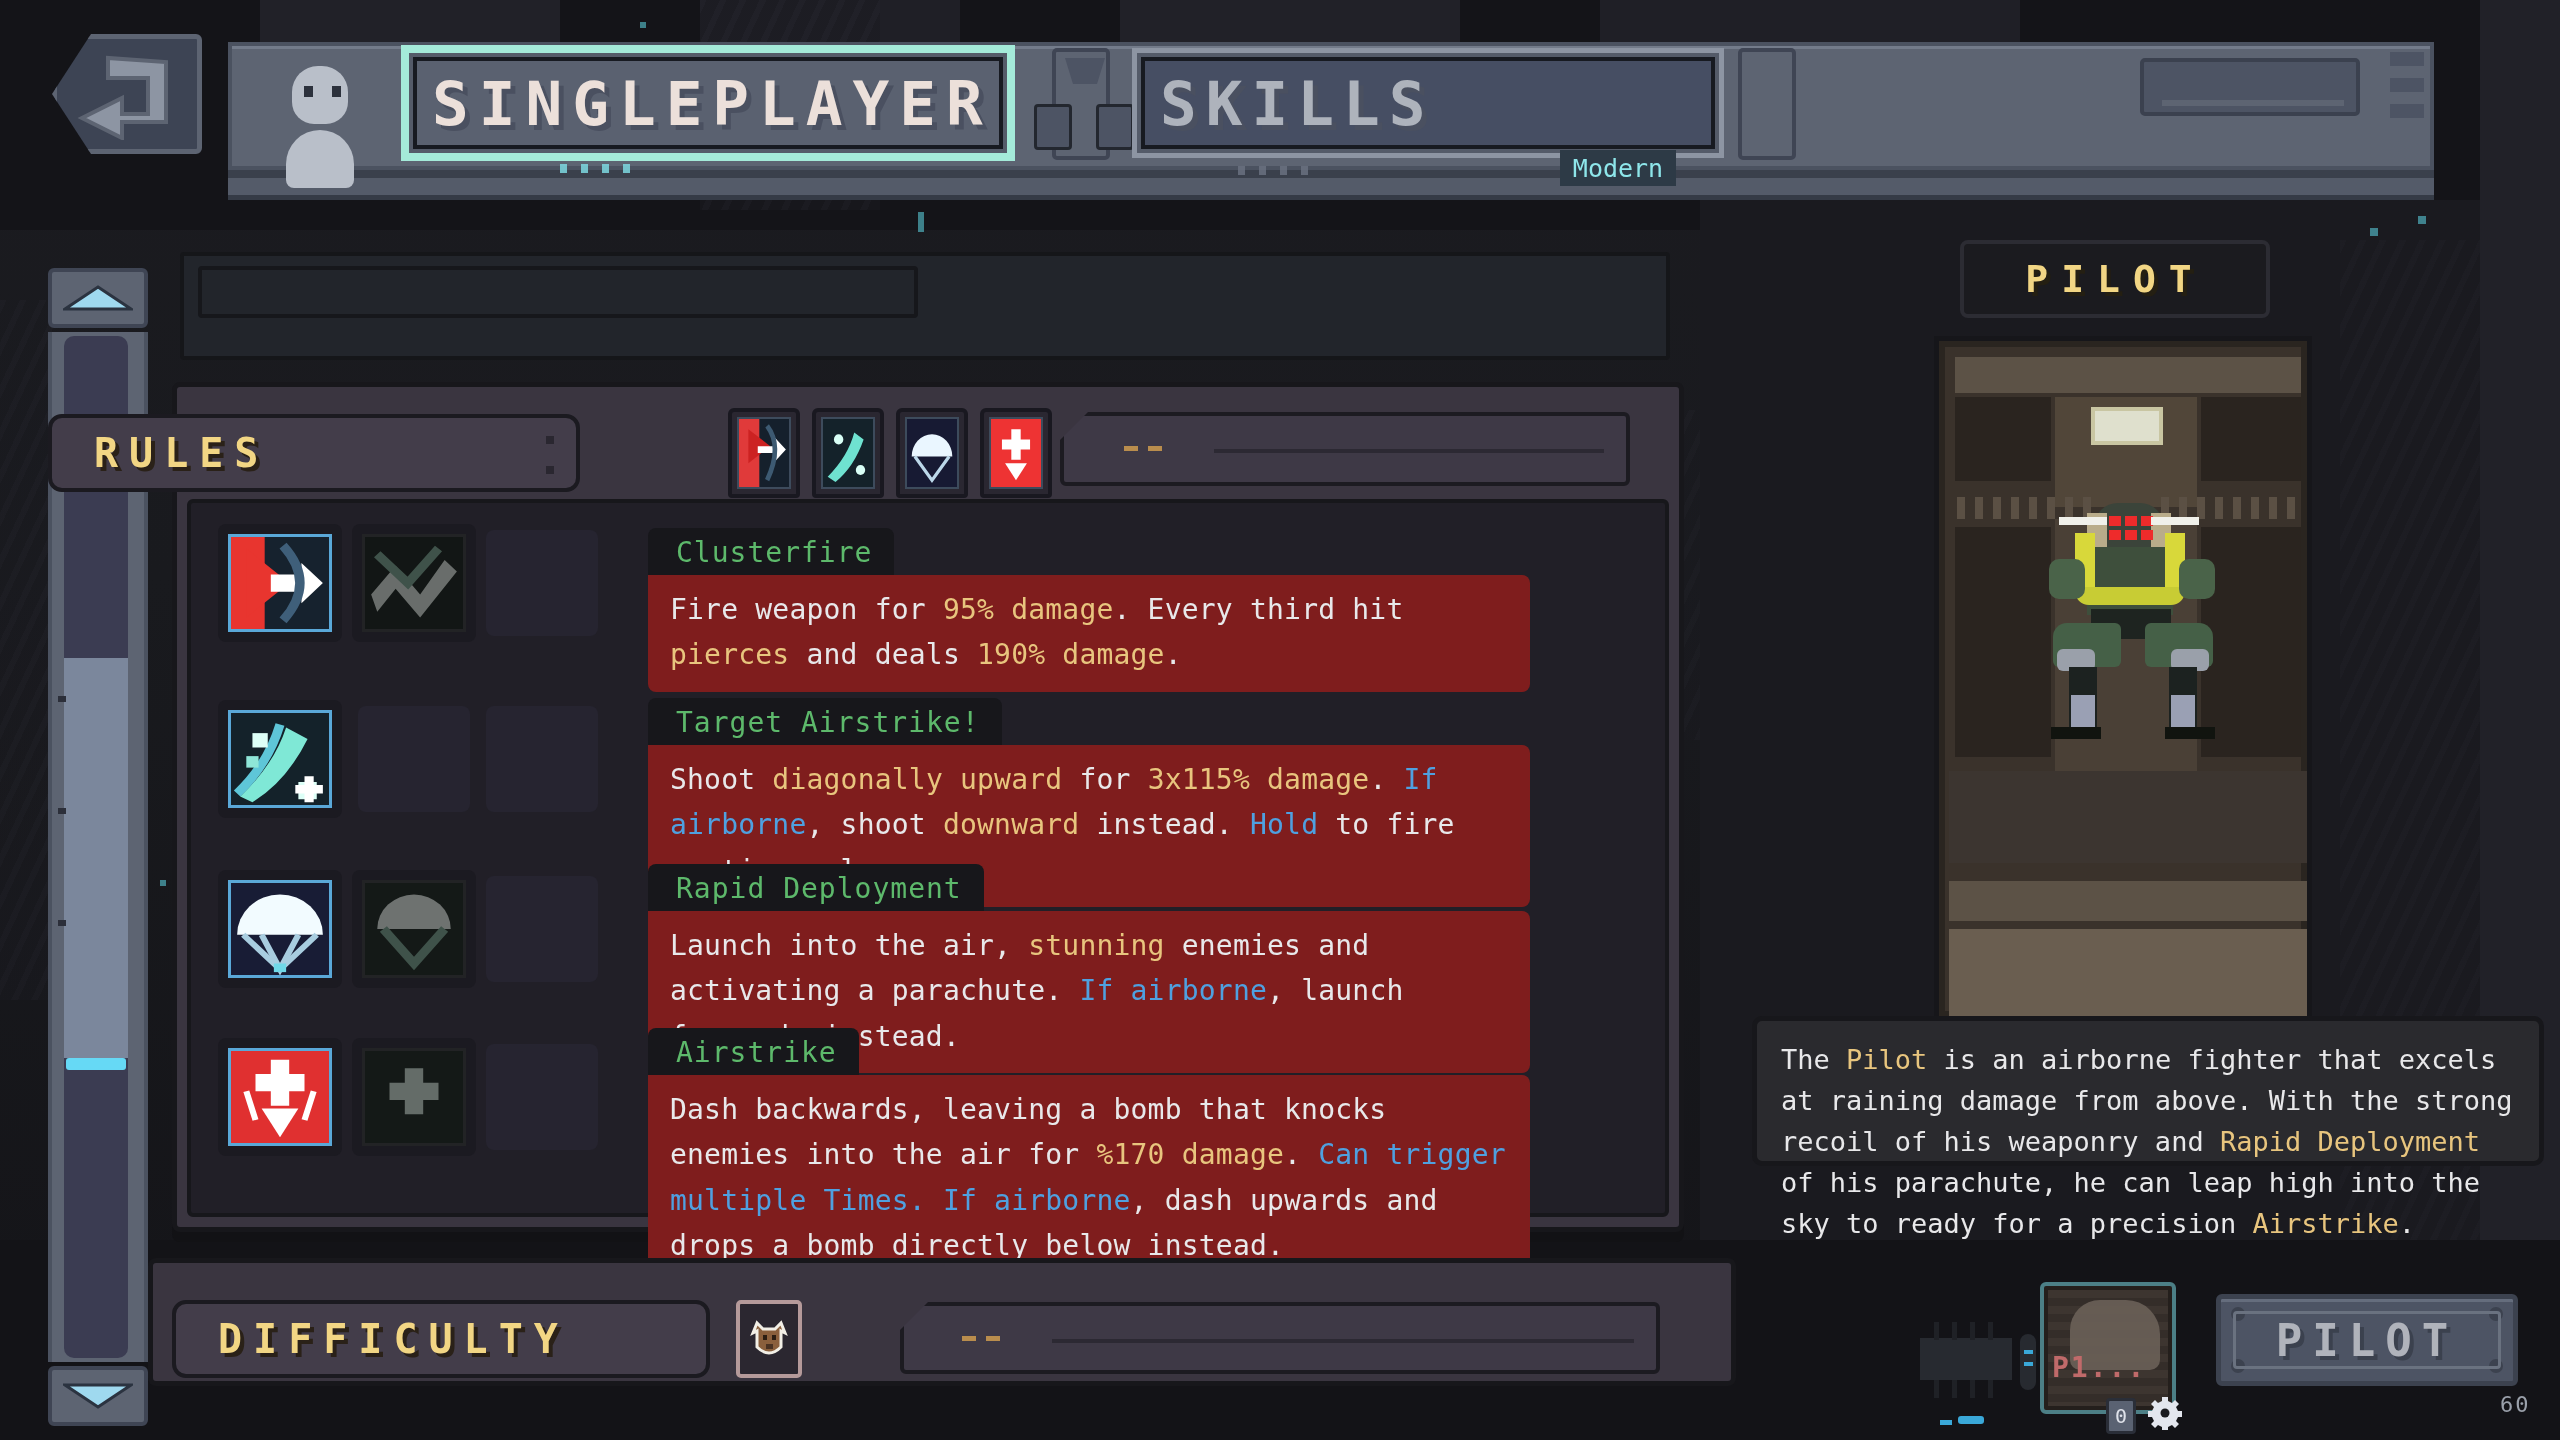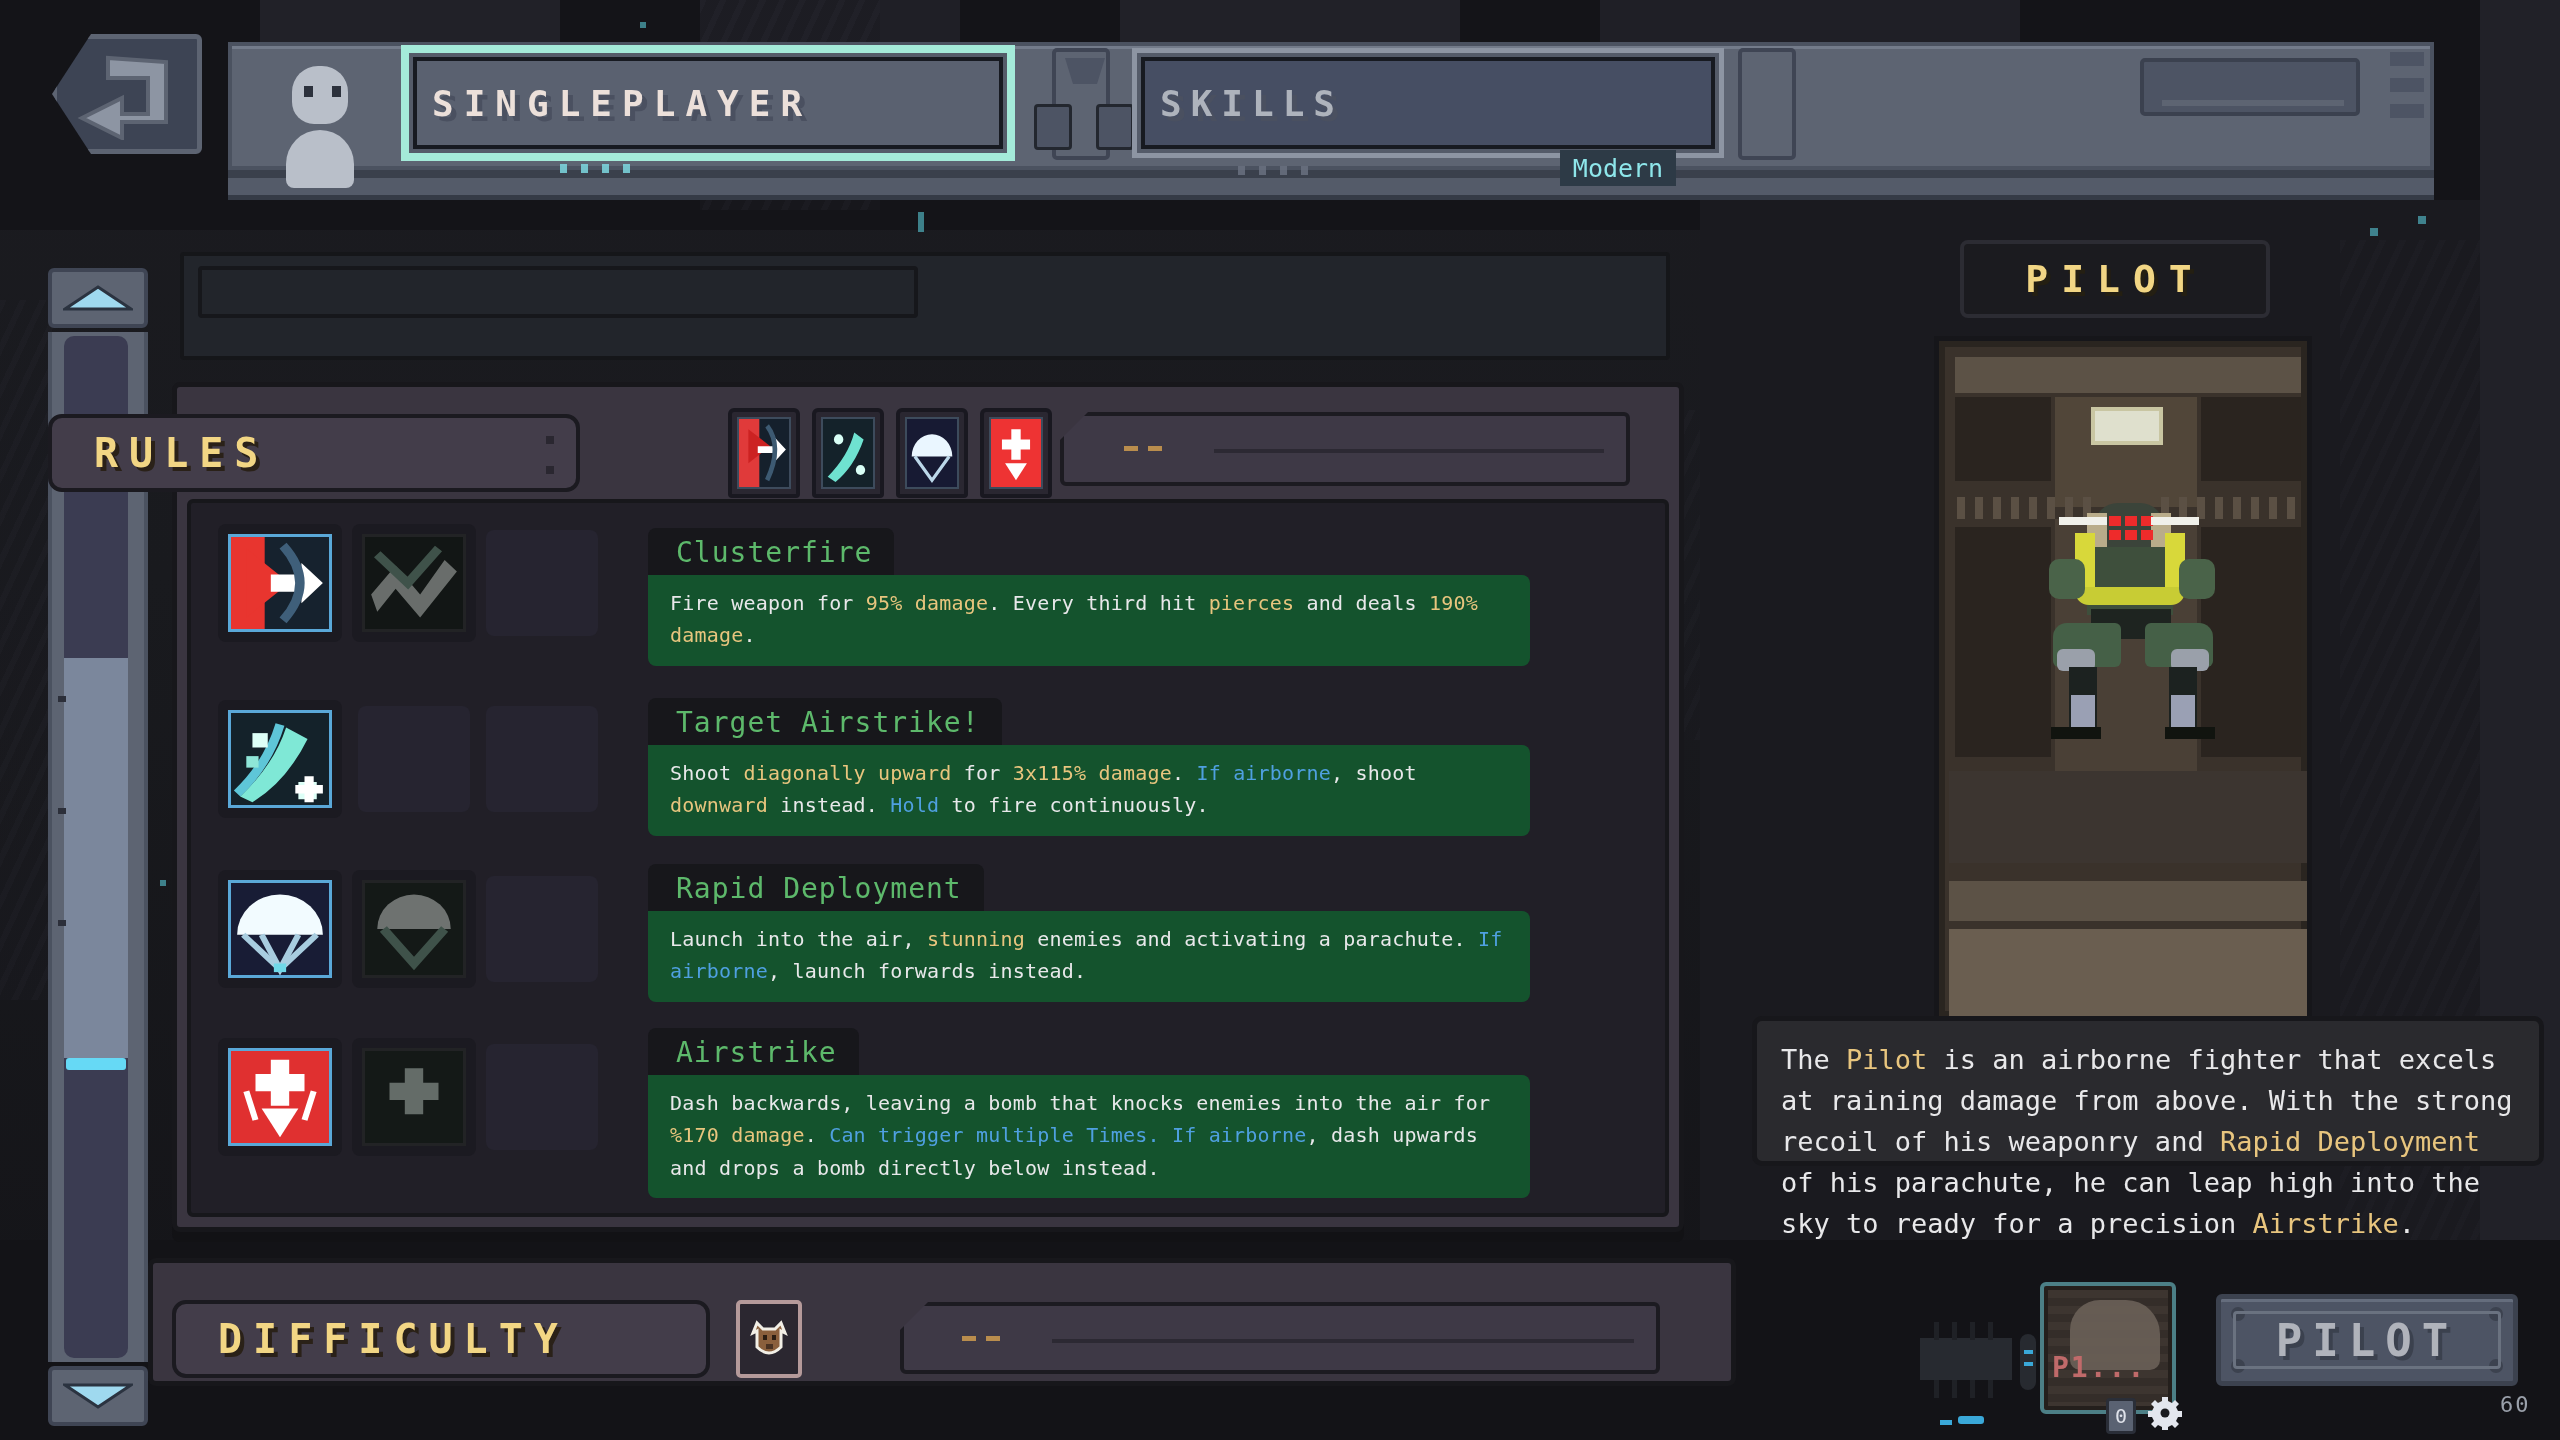--- a/index.html
+++ b/index.html
@@ -39,21 +39,21 @@
   .avatar-head { position:absolute; left:44px; top:24px; width:56px; height:58px;
                  background:#b9bfc9; border-radius:26px 26px 22px 22px; }
   .avatar-eye { position:absolute; width:9px; height:11px; background:#2c313c; top:44px; }
   .avatar-body { position:absolute; left:38px; top:88px; width:68px; height:58px;
                  background:#b9bfc9; border-radius:34px 34px 8px 8px; }
 
   .tab { position:absolute; top:48px; height:110px; cursor:pointer; }
   .tab .frame { position:absolute; inset:0; border:5px solid #8d95a3; background:#545b69; }
   .tab .inner { position:absolute; inset:9px; border:4px solid #171a21; background:#545b69; }
   .tab .lbl { position:absolute; left:28px; top:50%; transform:translateY(-50%);
-              font-size:36px; letter-spacing:10px; font-weight:bold;
+              font-size:61px; letter-spacing:10px; font-weight:bold;
               color:#c8c0bd; text-shadow: 5px 5px 0 #4a5060; text-align: center; }
   .tab.active .frame { border-color:#a4ead9; box-shadow:0 0 0 3px #a4ead9; }
   .tab.active .inner { background:#5b6personally; }
   .tab.active .lbl { color:#ece0da; }
   #tab-single { left:404px; width:608px; }
   #tab-single .inner { background:#5a6170; }
   #tab-rules  { left:1132px; width:592px; }
   #tab-rules  .inner { background:#464e63; }
   #tab-rules  .lbl { color:#aeb3bc; letter-spacing:9px; }
 
@@ -130,21 +130,21 @@
   .hdr-bar-right .ln { position:absolute; left:150px; top:33px; right:22px; height:4px; background:#2c2933;}
   .sk-iconbox { position:absolute; background:#1b1a21; border-radius:8px; padding:10px; }
   .sk-icon { width:100%; height:100%; border:3px solid #5aa8d8; }
   .sk-icon.off { border-color:#2e3038; filter:grayscale(.55) brightness(.72); }
   .sk-slot-empty { position:absolute; background:#262430; border-radius:8px; }
 
   .desc { position:absolute; }
   .desc .title { display:inline-block; background:#17171b; color:#5db96b;
                  font-size:28px; padding:8px 22px 6px 28px; border-radius:8px 8px 0 0;
                  letter-spacing:1px; }
-  .desc .body { background:#14532d; color:#e8e8ea; font-size:20px; line-height:1.62;
+  .desc .body { background:#7f1d1d; color:#e8e8ea; font-size:28px; line-height:1.62;
                 padding:12px 22px 14px 22px; border-radius:0 8px 8px 8px;
                 letter-spacing:0.2px; }
   .g { color:#e8c57e; }
   .b { color:#4fa0e0; }
 
   
   .pilot-hdr { position:absolute; left:1960px; top:240px; width:310px; height:78px;
                background:#1b1b1f; border:4px solid #2c2c33; border-radius:8px;
                display:flex; align-items:center; justify-content:center;}
   .pilot-hdr .t { font-size:38px; letter-spacing:13px; color:#f2d684;

